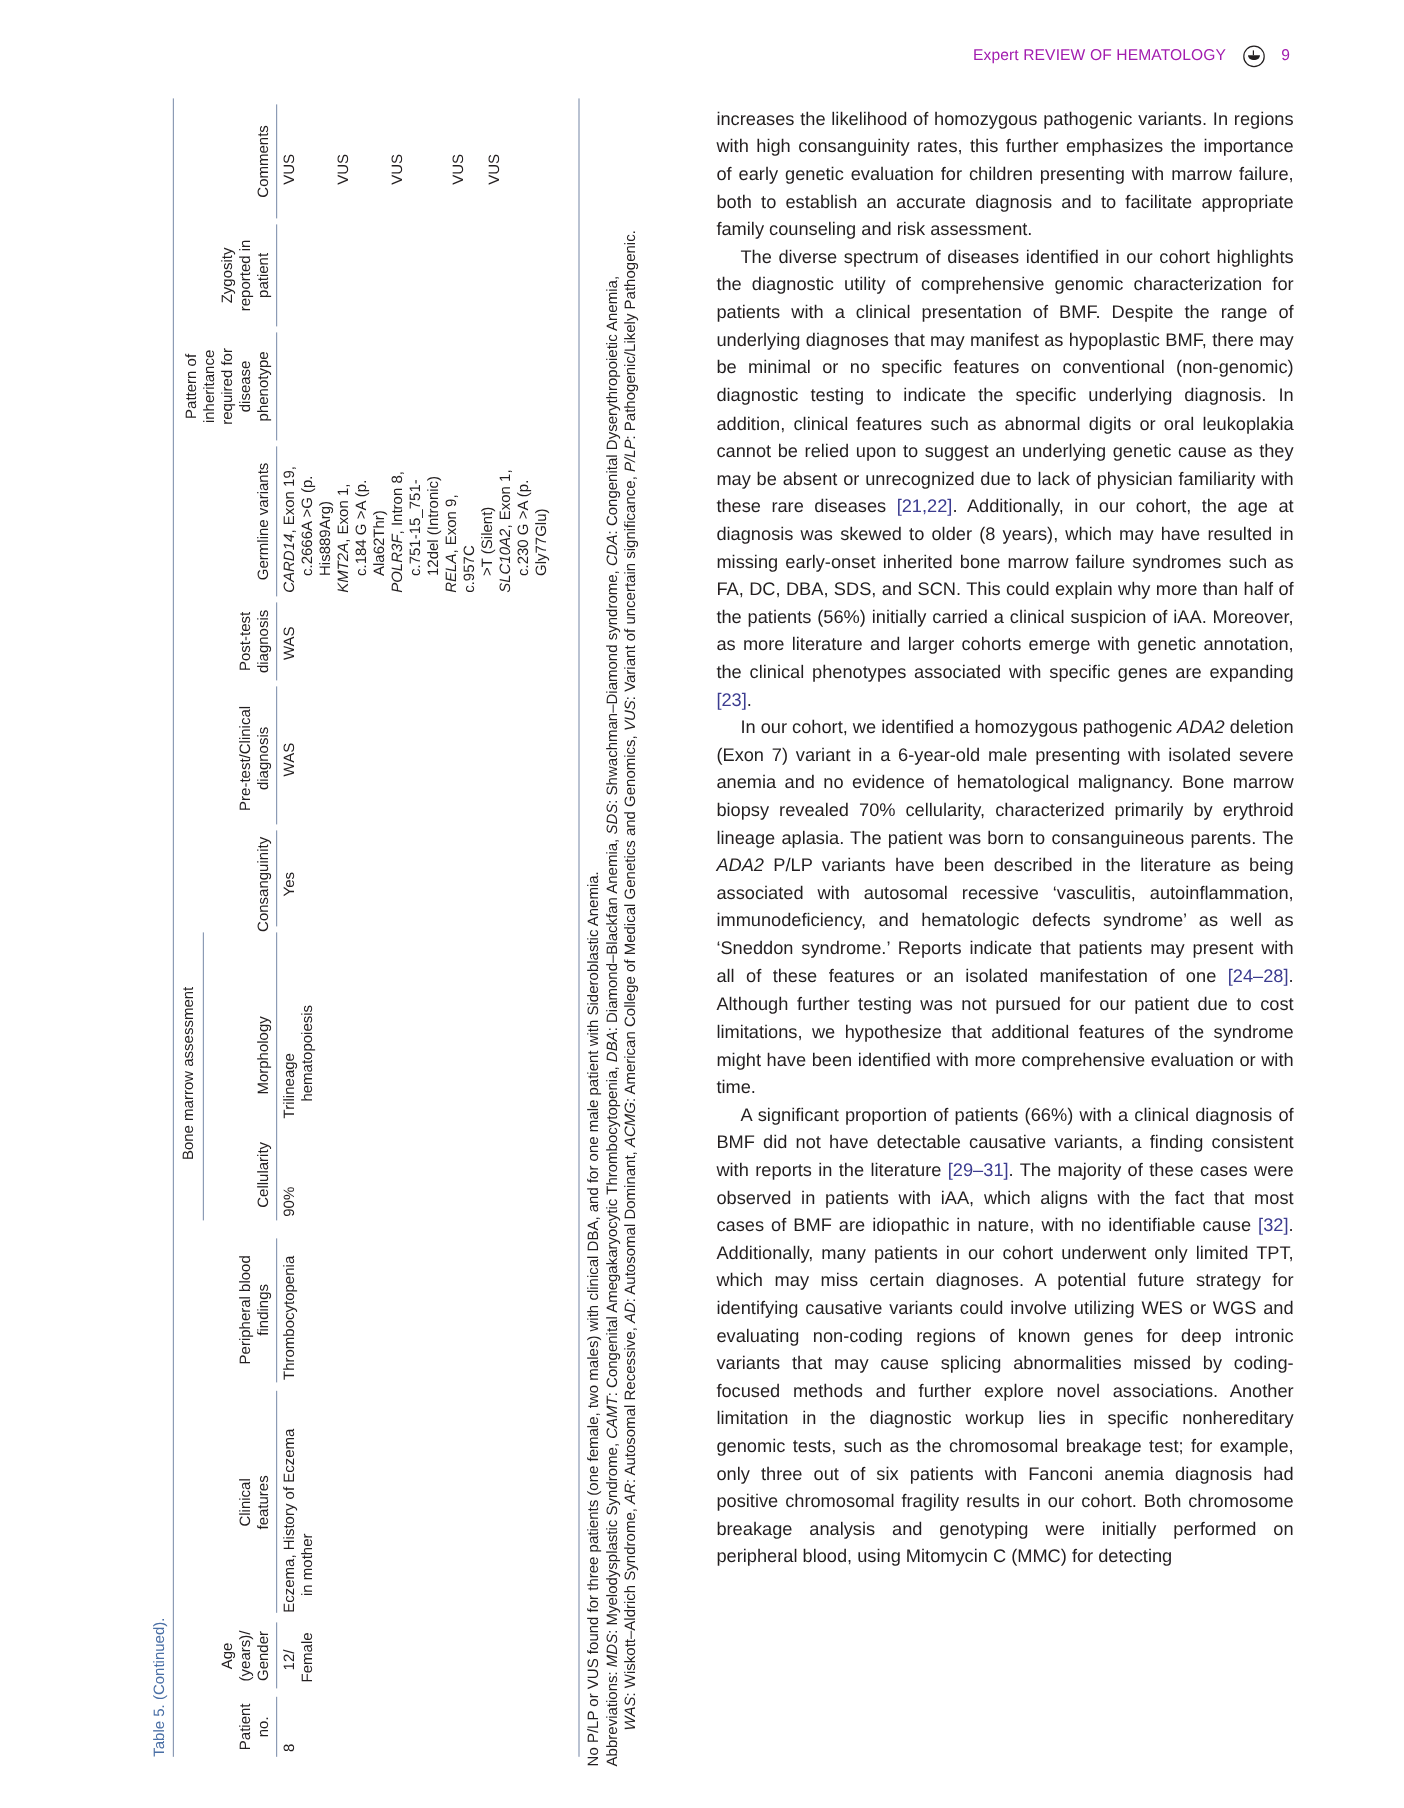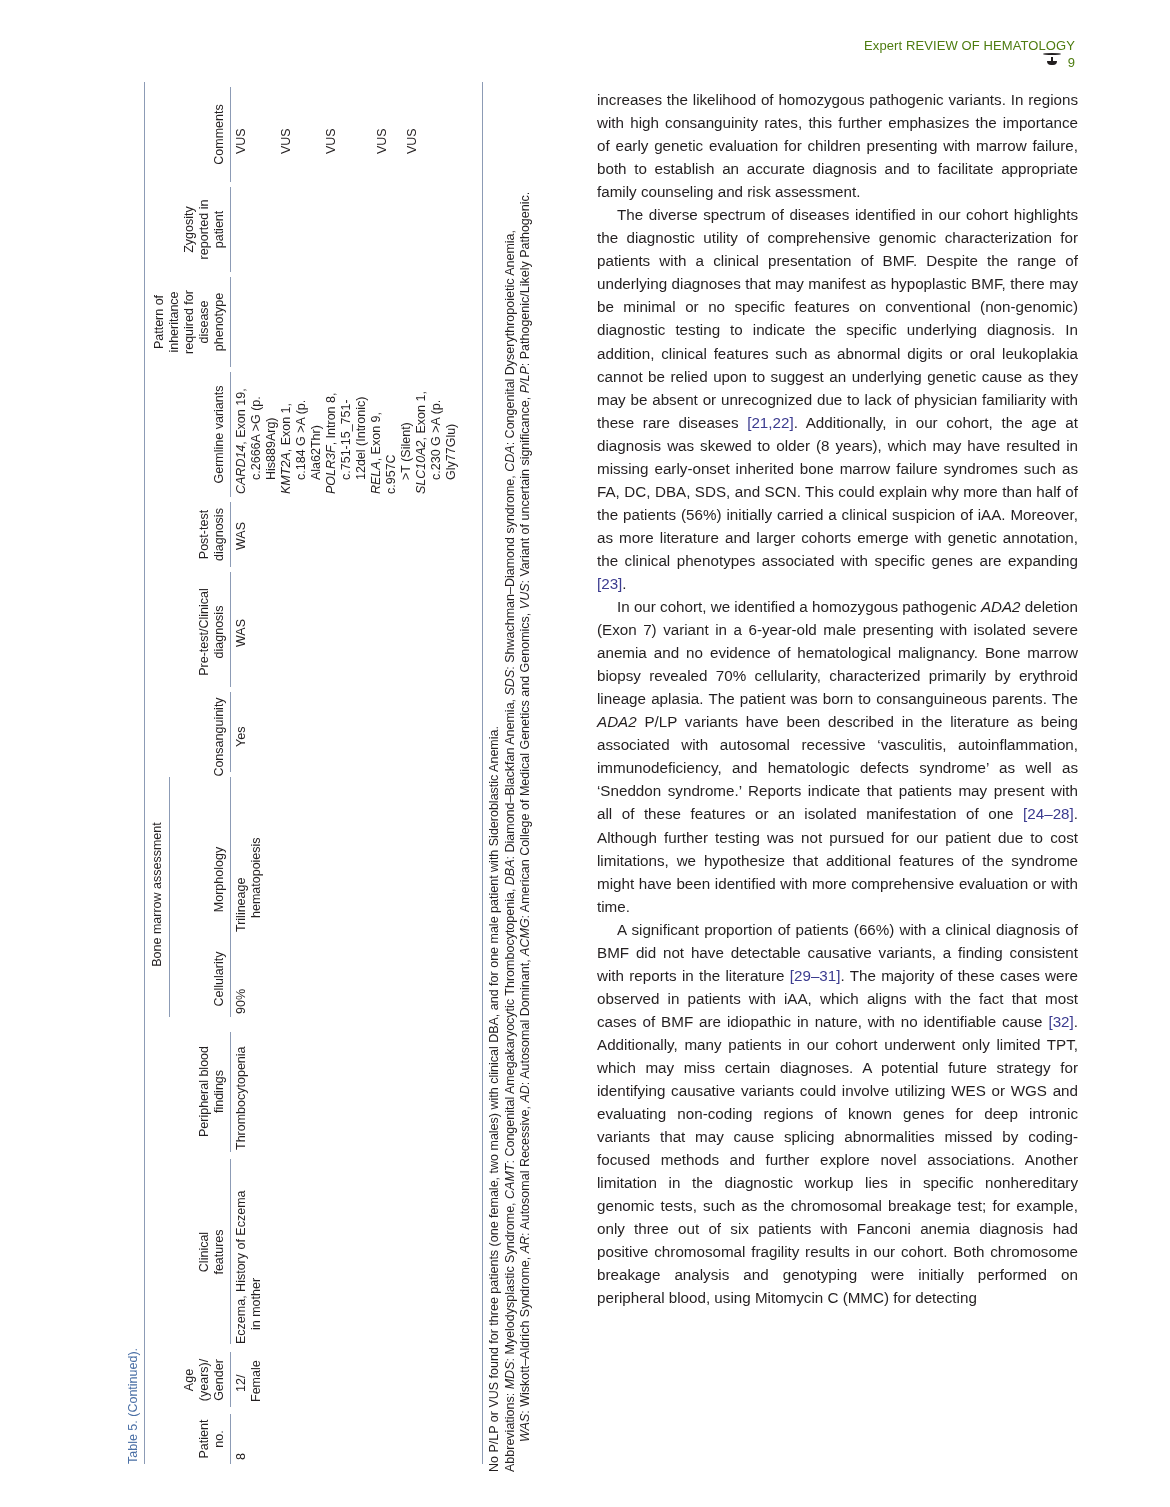--- a/index.html
+++ b/index.html
@@ -1,21 +1,21 @@
 <!DOCTYPE html>
 <html><head>
 <meta charset="utf-8">
 <style>
   html, body { margin:0; padding:0; background:#ffffff; }
   body { width:1170px; height:1507px; position:relative; overflow:hidden;
          font-family:"Liberation Sans", "DejaVu Sans", sans-serif; color:#231f20; }
 
   
-  .running-header { position:absolute; top:38px; right:95px; height:22px; display:flex; align-items:flex-end;
-                    font-size:13px; color:#4d7c0f;flex-direction:column; }
+  .running-header { position:absolute; top:38px; right:95px; height:22px; display:flex; align-items:flex-start;
+                    font-size:13px; color:#a21caf; }
   .running-header .journal { letter-spacing:0.1px; }
   .running-header .logo { width:18px; height:18px; border:1.5px solid #231f20; border-radius:50%;
                           margin:0 14px 0 14px; position:relative; box-sizing:border-box; }
   .running-header .logo::after { content:""; position:absolute; left:3px; right:3px; top:7px; height:4px;
                                  background:#231f20; border-radius:0 0 5px 5px; }
   .running-header .logo::before { content:""; position:absolute; left:7px; top:3px; width:1.5px; height:4px; background:#231f20; }
   .running-header .page-no { font-size:13px; }
 
   
   .rot-wrap { position:absolute; left:120px; top:1472px; width:1390px; height:445px;

